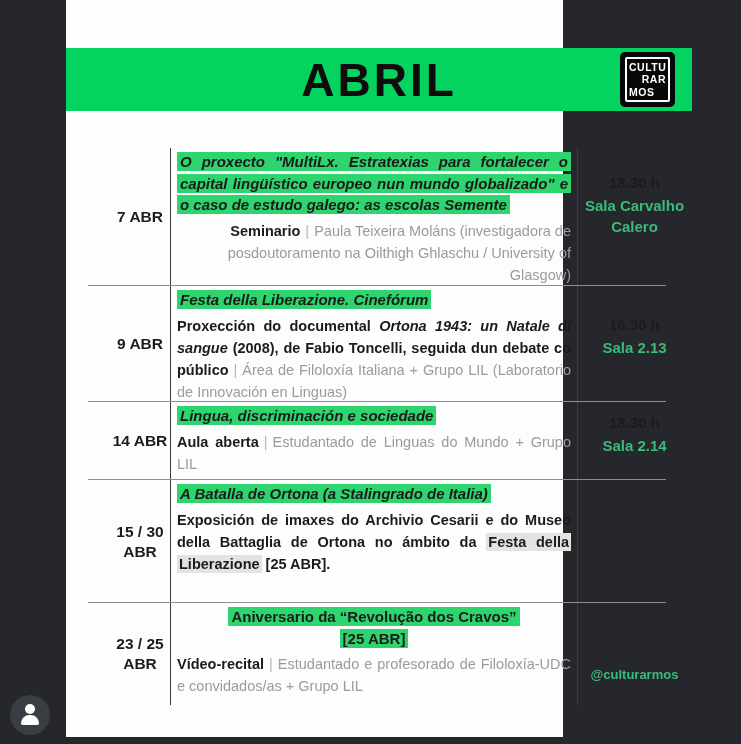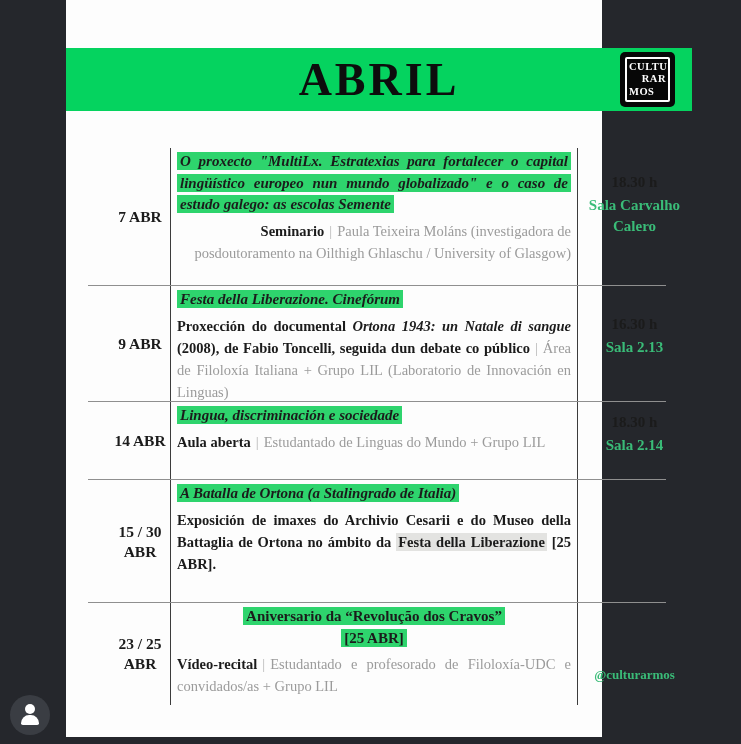--- a/index.html
+++ b/index.html
@@ -7,21 +7,21 @@
     --hl-green:#2ed46d; --text-green:#3abc78; --gray-text:#9b9b9b;
     --black-text:#1b1b1b; --divider:#8f8f8f; --vline:#3c3c3c; --gray-mark:#e3e3e1;
     --avatar-bg:#3a3d43;
   }
   *{box-sizing:border-box;}
   html,body{margin:0;padding:0;}
   body{
     width:741px;height:744px;background:var(--bg-dark);
     font-family:"Liberation Sans",sans-serif;position:relative;overflow:hidden;
   }
-  .card{position:absolute;left:66px;top:0;width:536px;height:737px;background:var(--card-bg);font-family:Liberation Serif, serif;}
+  .card{position:absolute;left:66px;top:0;width:497px;height:737px;background:var(--card-bg);}
   
   .header-bar{position:absolute;left:0;top:48px;width:626px;height:63px;background:var(--header-green);}
   .abril{position:absolute;left:0;top:0;width:100%;height:63px;display:flex;align-items:center;justify-content:center;
     font-size:46px;font-weight:bold;letter-spacing:3px;color:#0d0d0d;}
   .logo{position:absolute;right:17px;top:4px;width:55px;height:55px;background:#070707;border-radius:5px;padding:5px 5px;}
   .logo-frame{width:100%;height:100%;border:2px solid #fff;border-radius:2px;display:flex;flex-direction:column;
     justify-content:center;padding:6px 2px;color:#fff;font-weight:bold;font-size:10.5px;line-height:12.5px;letter-spacing:.5px;}
   .logo-frame .l2{text-align:right;}
   .logo-frame .l3{text-align:left;}
   

